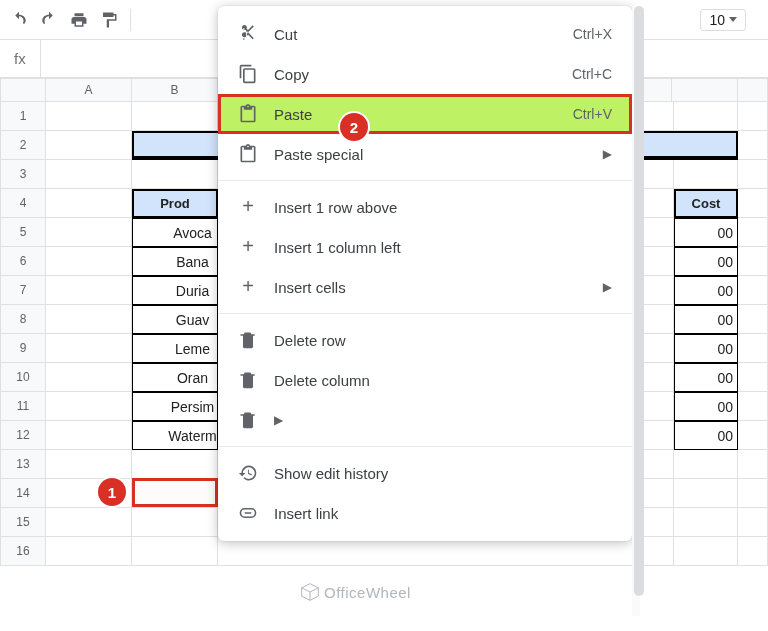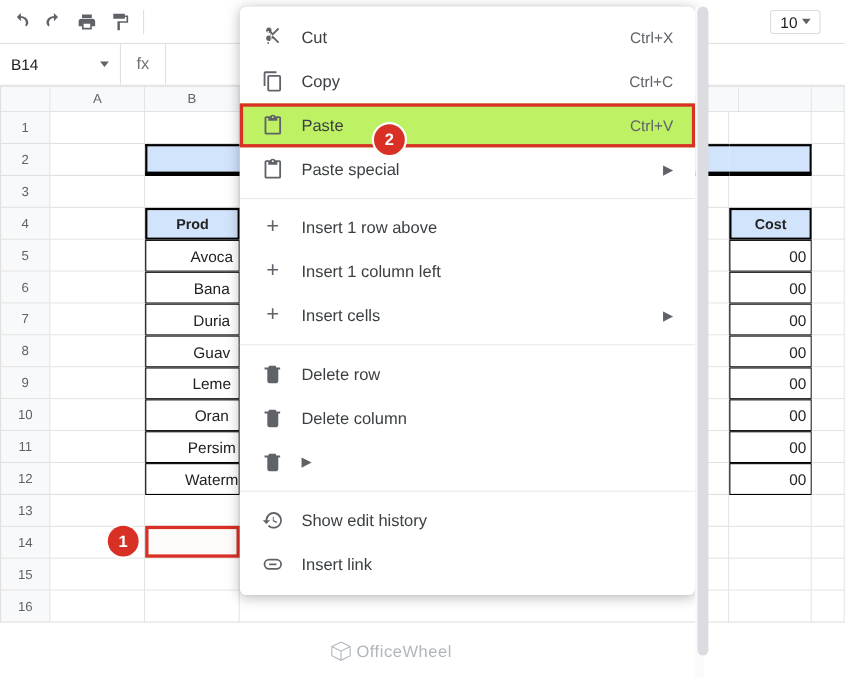--- a/index.html
+++ b/index.html
@@ -43,21 +43,21 @@
   
   .sheet { position:relative;}
   .colheaders { display:flex; height:24px; }
   .corner { width:46px; border:1px solid #e0e0e0; background:#f8f9fa;}
   .colhead { border:1px solid #e0e0e0; border-left:none; background:#f8f9fa; text-align:center; font-size:12px; color:#5f6368; line-height:22px;}
   .colA{width:86px;} .colB{width:86px;} .colFill{flex:1;} .colG{width:66px;} .colEnd{width:30px;}
   .rows { }
   .row { display:flex; height:29px;}
   .rowhead { width:46px; border:1px solid #e0e0e0; border-top:none; background:#f8f9fa; text-align:center; color:#5f6368; font-size:12px; display:flex;align-items:center;justify-content:center;}
   .cell { border:1px solid #e0e0e0; border-top:none; border-left:none; background:#fff; padding:0 6px; display:flex;align-items:center; overflow:hidden; white-space:nowrap;}
-  .cell.colA{width:86px;} .cell.colB{width:86px;} .cell.colFill{flex:1;} .cell.colG{width:75px;} .cell.colEnd{width:30px;}
+  .cell.colA{width:86px;} .cell.colB{width:86px;} .cell.colFill{flex:1;} .cell.colG{width:64px;} .cell.colEnd{width:30px;}
   .header-merge { background:#d2e3fc; border:2px solid #000; border-bottom:4px solid #000; }
   .thead-cell { background:#d2e3fc; font-weight:bold; border:2px solid #000 !important; justify-content:center;}
   .data-cell { border:1.5px solid #000 !important; justify-content:center; font-size:14px;padding-left:41px;}
   .data-right { justify-content:flex-end; padding-right:4px;}
   
   .sel-cell { position:absolute; left:132px; top:478px; width:86px; height:29px; border:3px solid #d93025; background:rgba(217,48,37,0.02); pointer-events:none;}
   
   .ctxmenu {
     position:absolute; left:218px; top:6px; width:414px; background:#fff;
     border-radius:6px; box-shadow:0 2px 12px rgba(0,0,0,0.25), 0 0 0 1px rgba(0,0,0,0.03);
@@ -104,24 +104,20 @@
       <path d="M18 4V2H4v6h14V6h2v5H9v11h3V13h10V4z"></path>
     </svg>
   <div class="tb-sep"></div>
   <div class="fontsize-box">
     <span>10</span>
     <span class="caret-down"></span>
   </div>
 </div>
 
 <div class="fxrow">
-  <div class="namebox">
-    <span>B14</span>
-    <span class="caret-down" style="margin-left:auto"></span>
-  </div>
   <span class="fx-symbol">fx</span>
   <div style="flex:1;height:100%;border-left:1px solid #e0e0e0;"></div>
 </div>
 
 <div class="sheet">
   <div class="colheaders">
     <div class="corner"></div>
     <div class="colhead colA">A</div>
     <div class="colhead colB">B</div>
     <div class="colhead colFill"></div>

